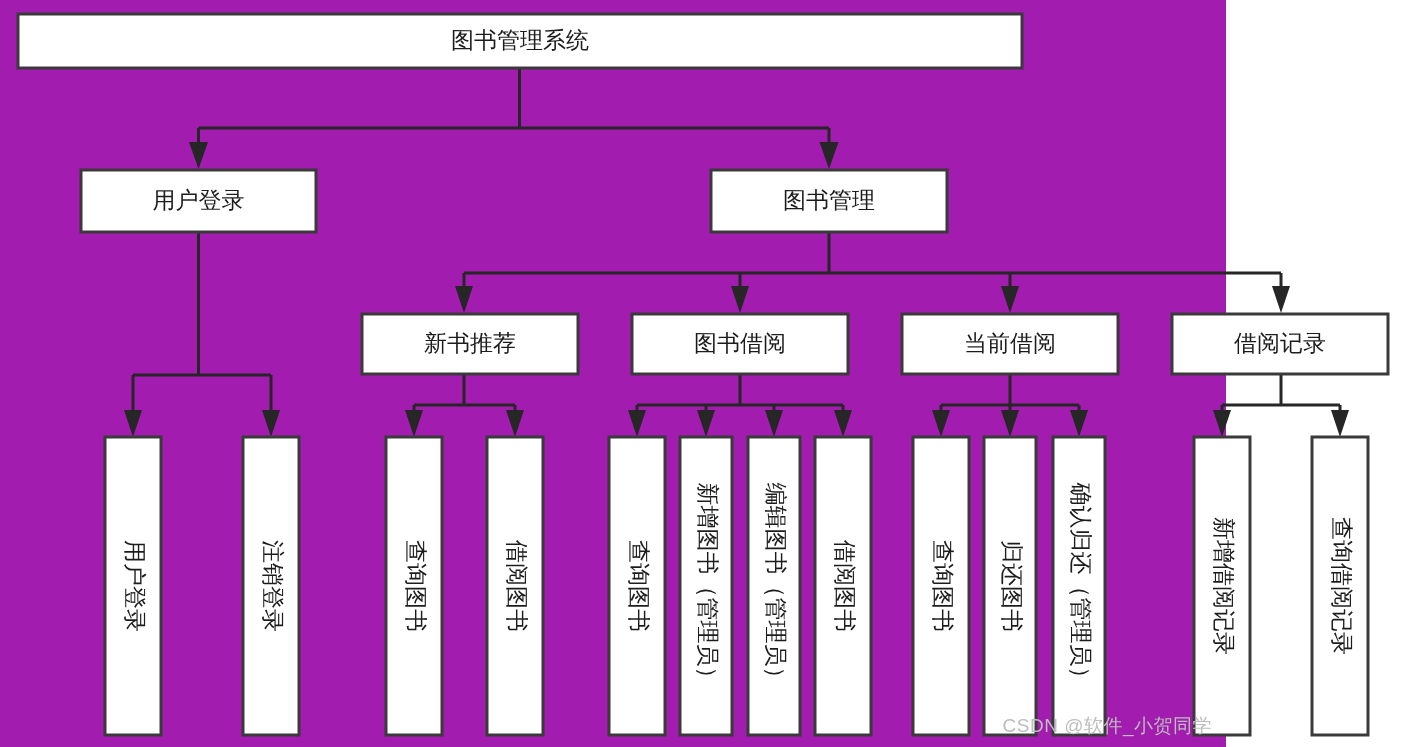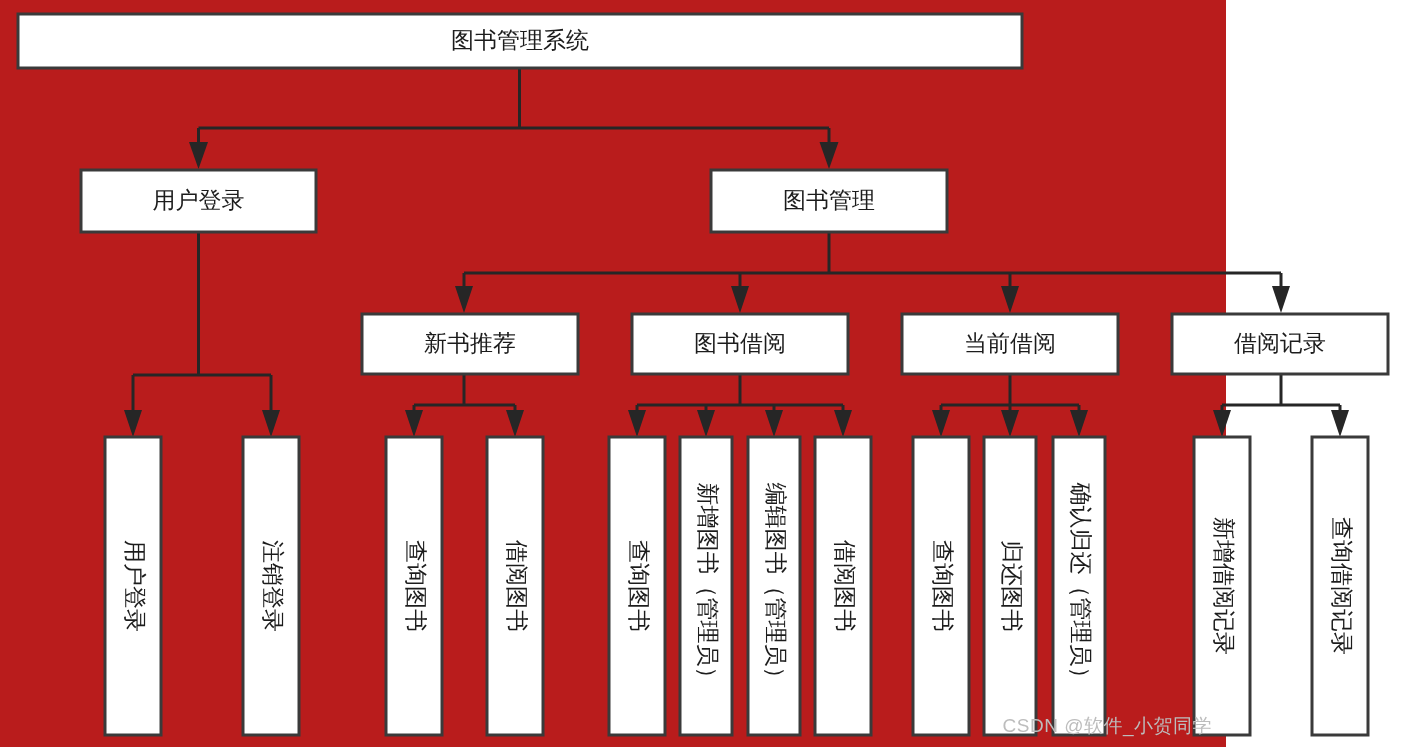--- a/index.html
+++ b/index.html
@@ -10,21 +10,21 @@
   body {
     width: 1405px;
     height: 747px;
     font-family: "Liberation Sans", "DejaVu Sans", sans-serif;
     overflow: hidden;
   }
   #diagram-root {
     position: relative;
     width: 1226px;
     height: 747px;
-    background: #b91c1c;
+    background: #a21caf;
     text-align: right;
   }
   svg#tree-svg {
     position: absolute;
     left: 0;
     top: 0;
     width: 1405px;
     height: 747px;
     display: block;
   }

